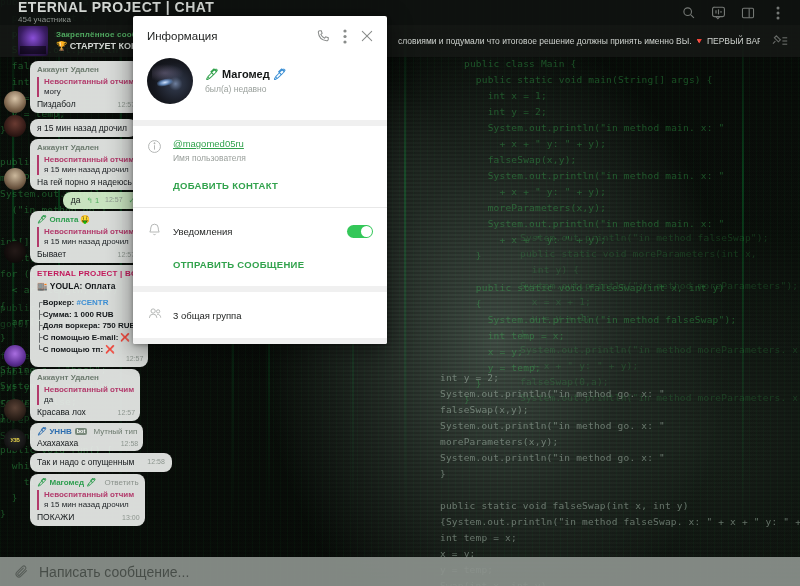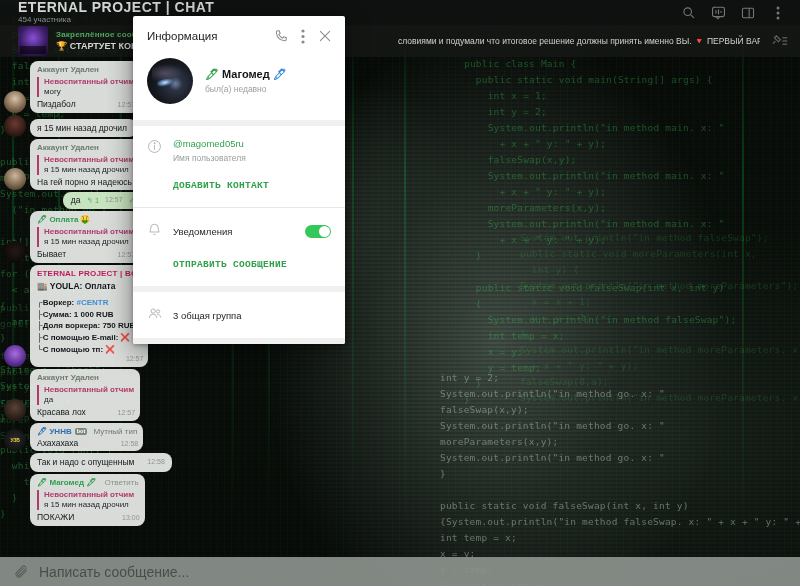--- a/index.html
+++ b/index.html
@@ -162,21 +162,21 @@
     position: absolute; left: 0; right: 0; bottom: 0; height: 29px;
     background: rgba(140,146,141,0.92);
     display: flex; align-items: center; padding-left: 14px; gap: 10px;
     z-index: 26;
   }
   .composer .clip { opacity: .62; display:flex; }
   .composer .ph { font-size: 14px; color: #3e443f; opacity: .85; }
 
   
   .dialog {
-    position: absolute; left: 133px; top: 16px; width: 212px;
+    position: absolute; left: 133px; top: 16px; width: 254px;
     background: #fff;
     border-radius: 2px;
     box-shadow: 0 6px 26px rgba(0,0,0,0.48), 0 1px 4px rgba(0,0,0,.3);
     z-index: 60;
     overflow: hidden;
   }
   .dlg-head {
     height: 40px; display: flex; align-items: center;
     padding: 0 9px 0 14px;
   }
@@ -204,24 +204,24 @@
   .dlg-name .e-green { color: #31a24c; }
   .dlg-name .e-blue  { color: #3b8fd4; }
   .dlg-status { font-size: 8.5px; color: #9aa09c; margin-top: 3px; }
 
   .sep { height: 1px; background: #e8e8e8; }
   .gap { height: 6px; background: #f0f0f0; }
 
   .dlg-sec { padding: 12px 14px 12px 14px; display: flex; }
   .sec-ico { width: 26px; flex: none; padding-top: 1px; opacity: .6; }
   .sec-body { flex: 1; min-width: 0; }
-  .sec-main { font-size: 9.5px; color: #31a24c; }
+  .sec-main { font-size: 9.5px; color: #31a24c; text-decoration: underline; }
   .sec-sub  { font-size: 8.5px; color: #9aa09c; margin-top: 4px; }
   .action-link { font-size: 9.5px; font-weight: bold; color: #31a24c; letter-spacing: .3px; }
-  .pad-link { padding: 0 14px 14px 40px; font-family: Liberation Mono, monospace; }
+  .pad-link { padding: 0 14px 14px 40px; }
 
   .row-flex { display: flex; align-items: center; padding: 13px 14px; }
   .row-flex .lbl { flex: 1; font-size: 9.5px; color: #1d1f1e; }
   .row-flex.plain .lbl { color: #1d1f1e; }
   .row-flex.danger .lbl { color: #e36a6a; }
 
   .toggle {
     width: 26px; height: 13px; border-radius: 7px; background: #34c759;
     position: relative; flex: none;
   }

